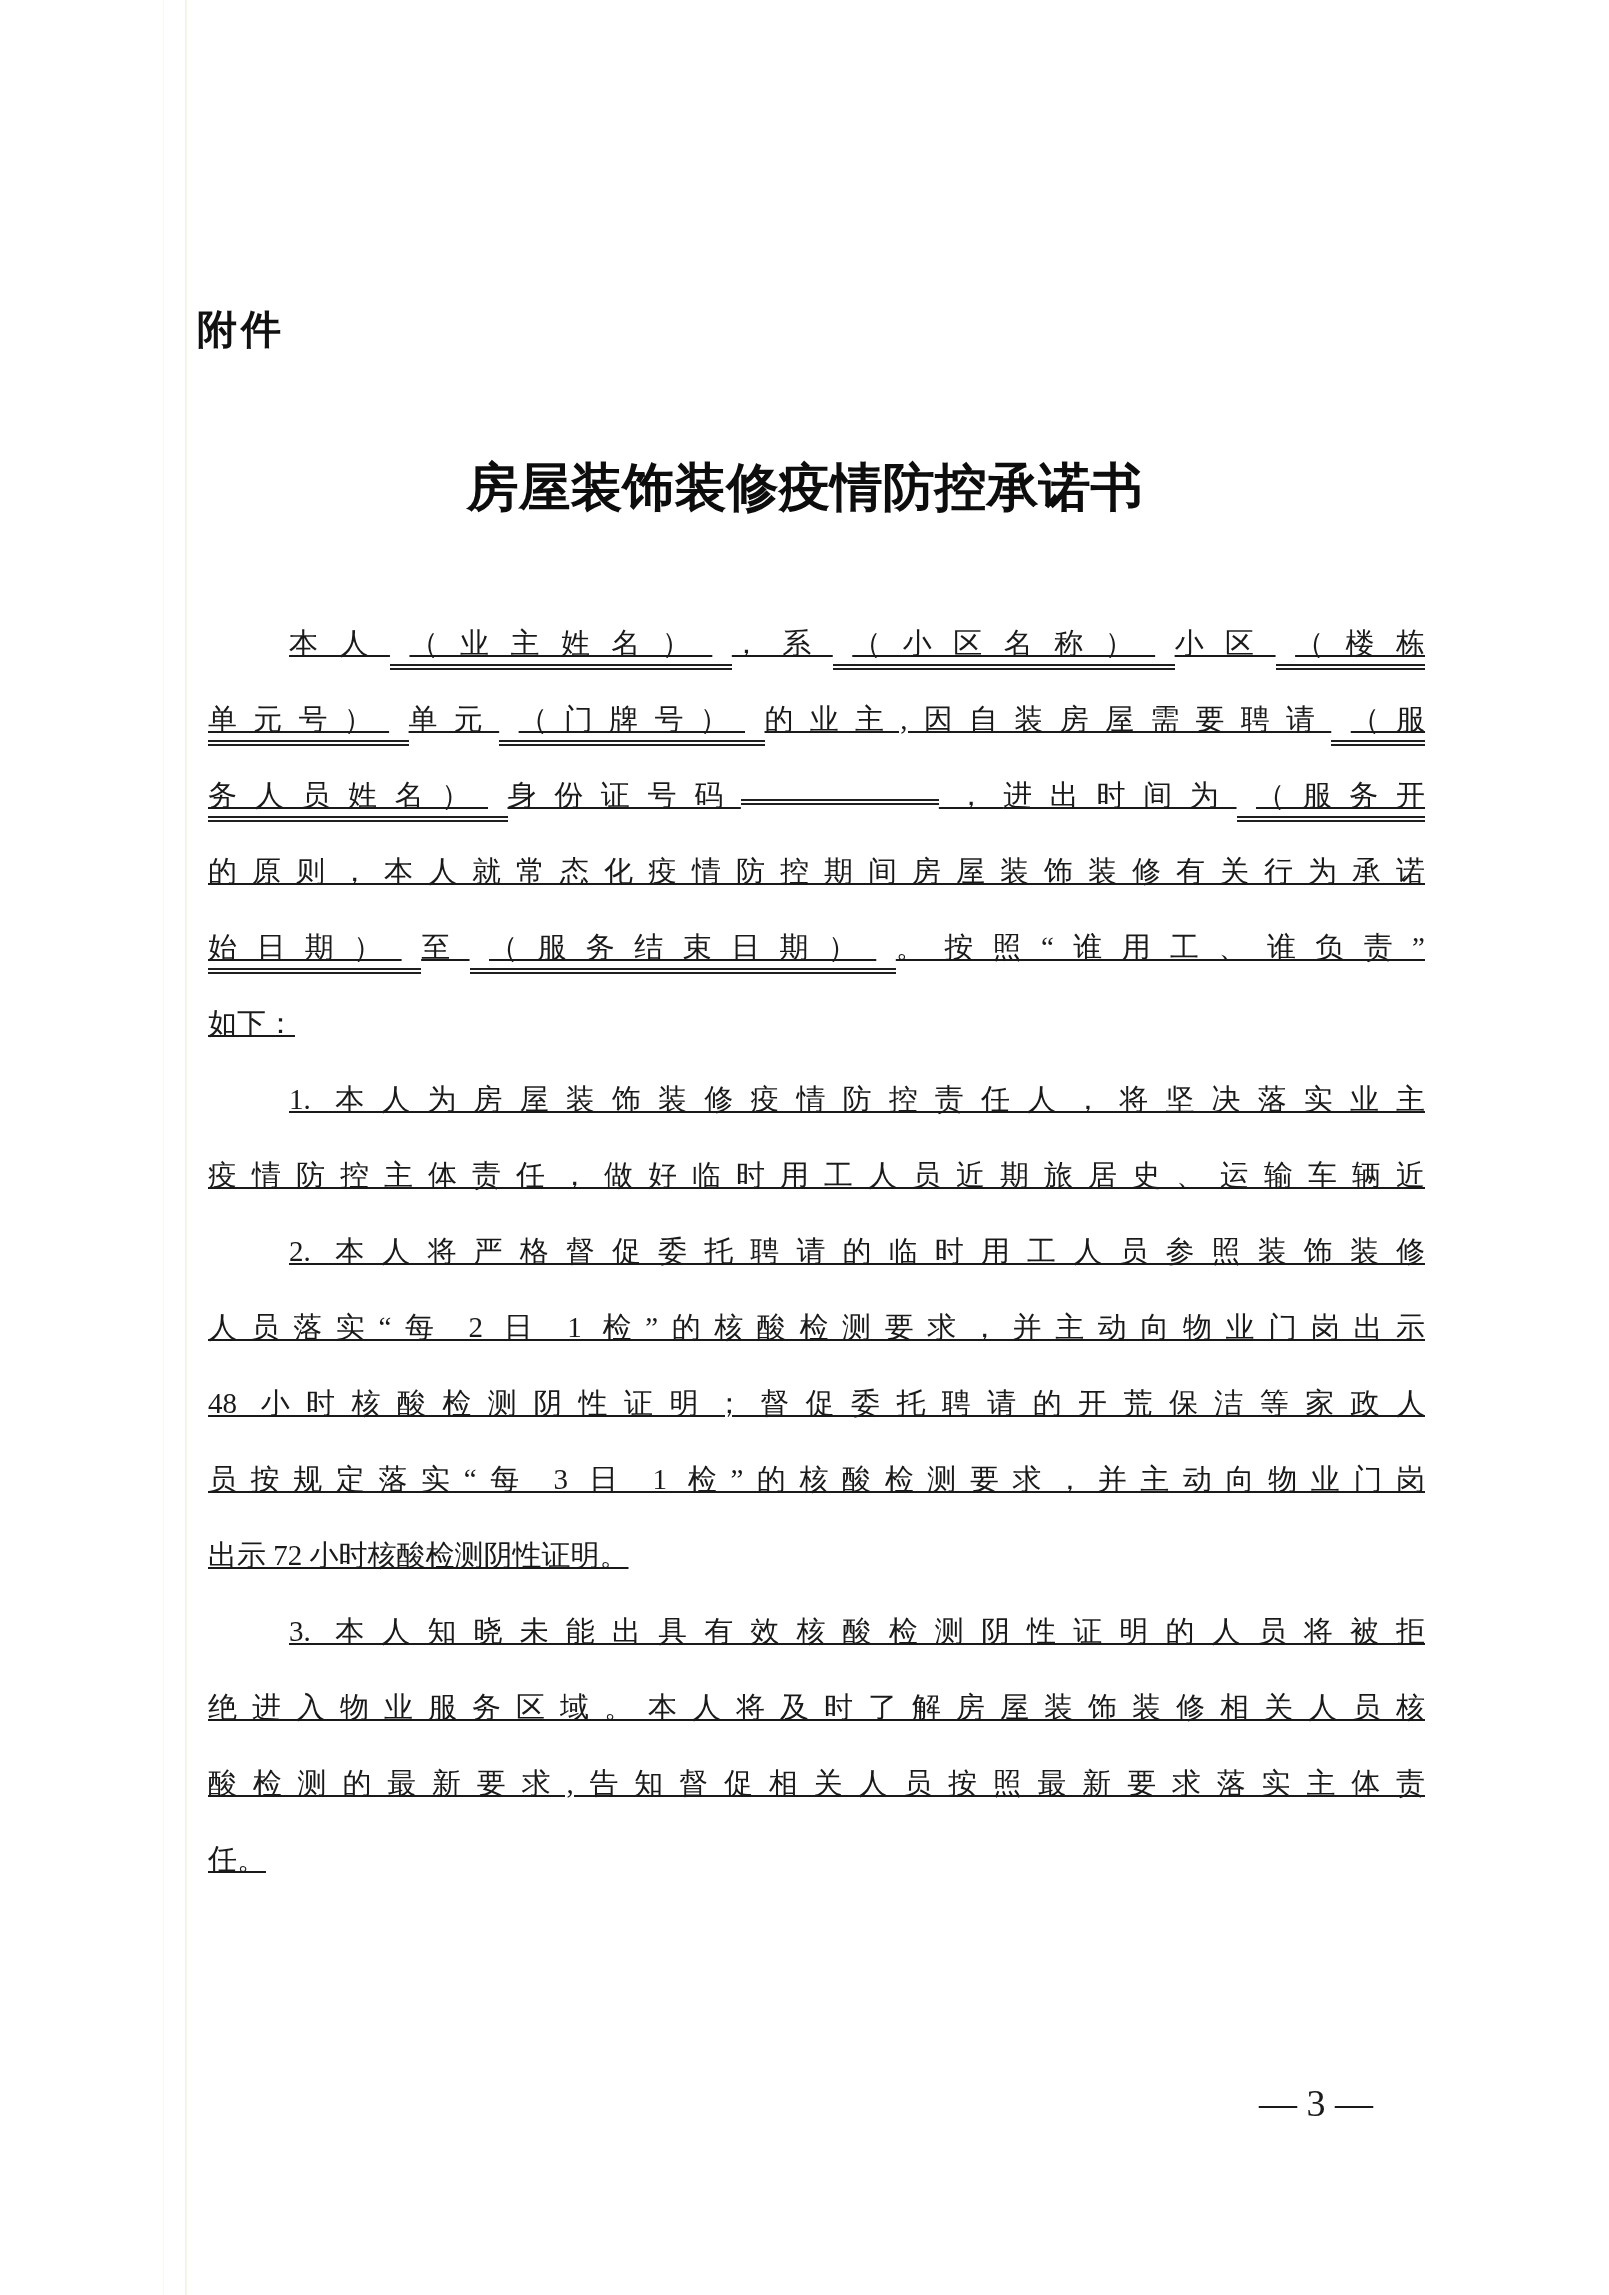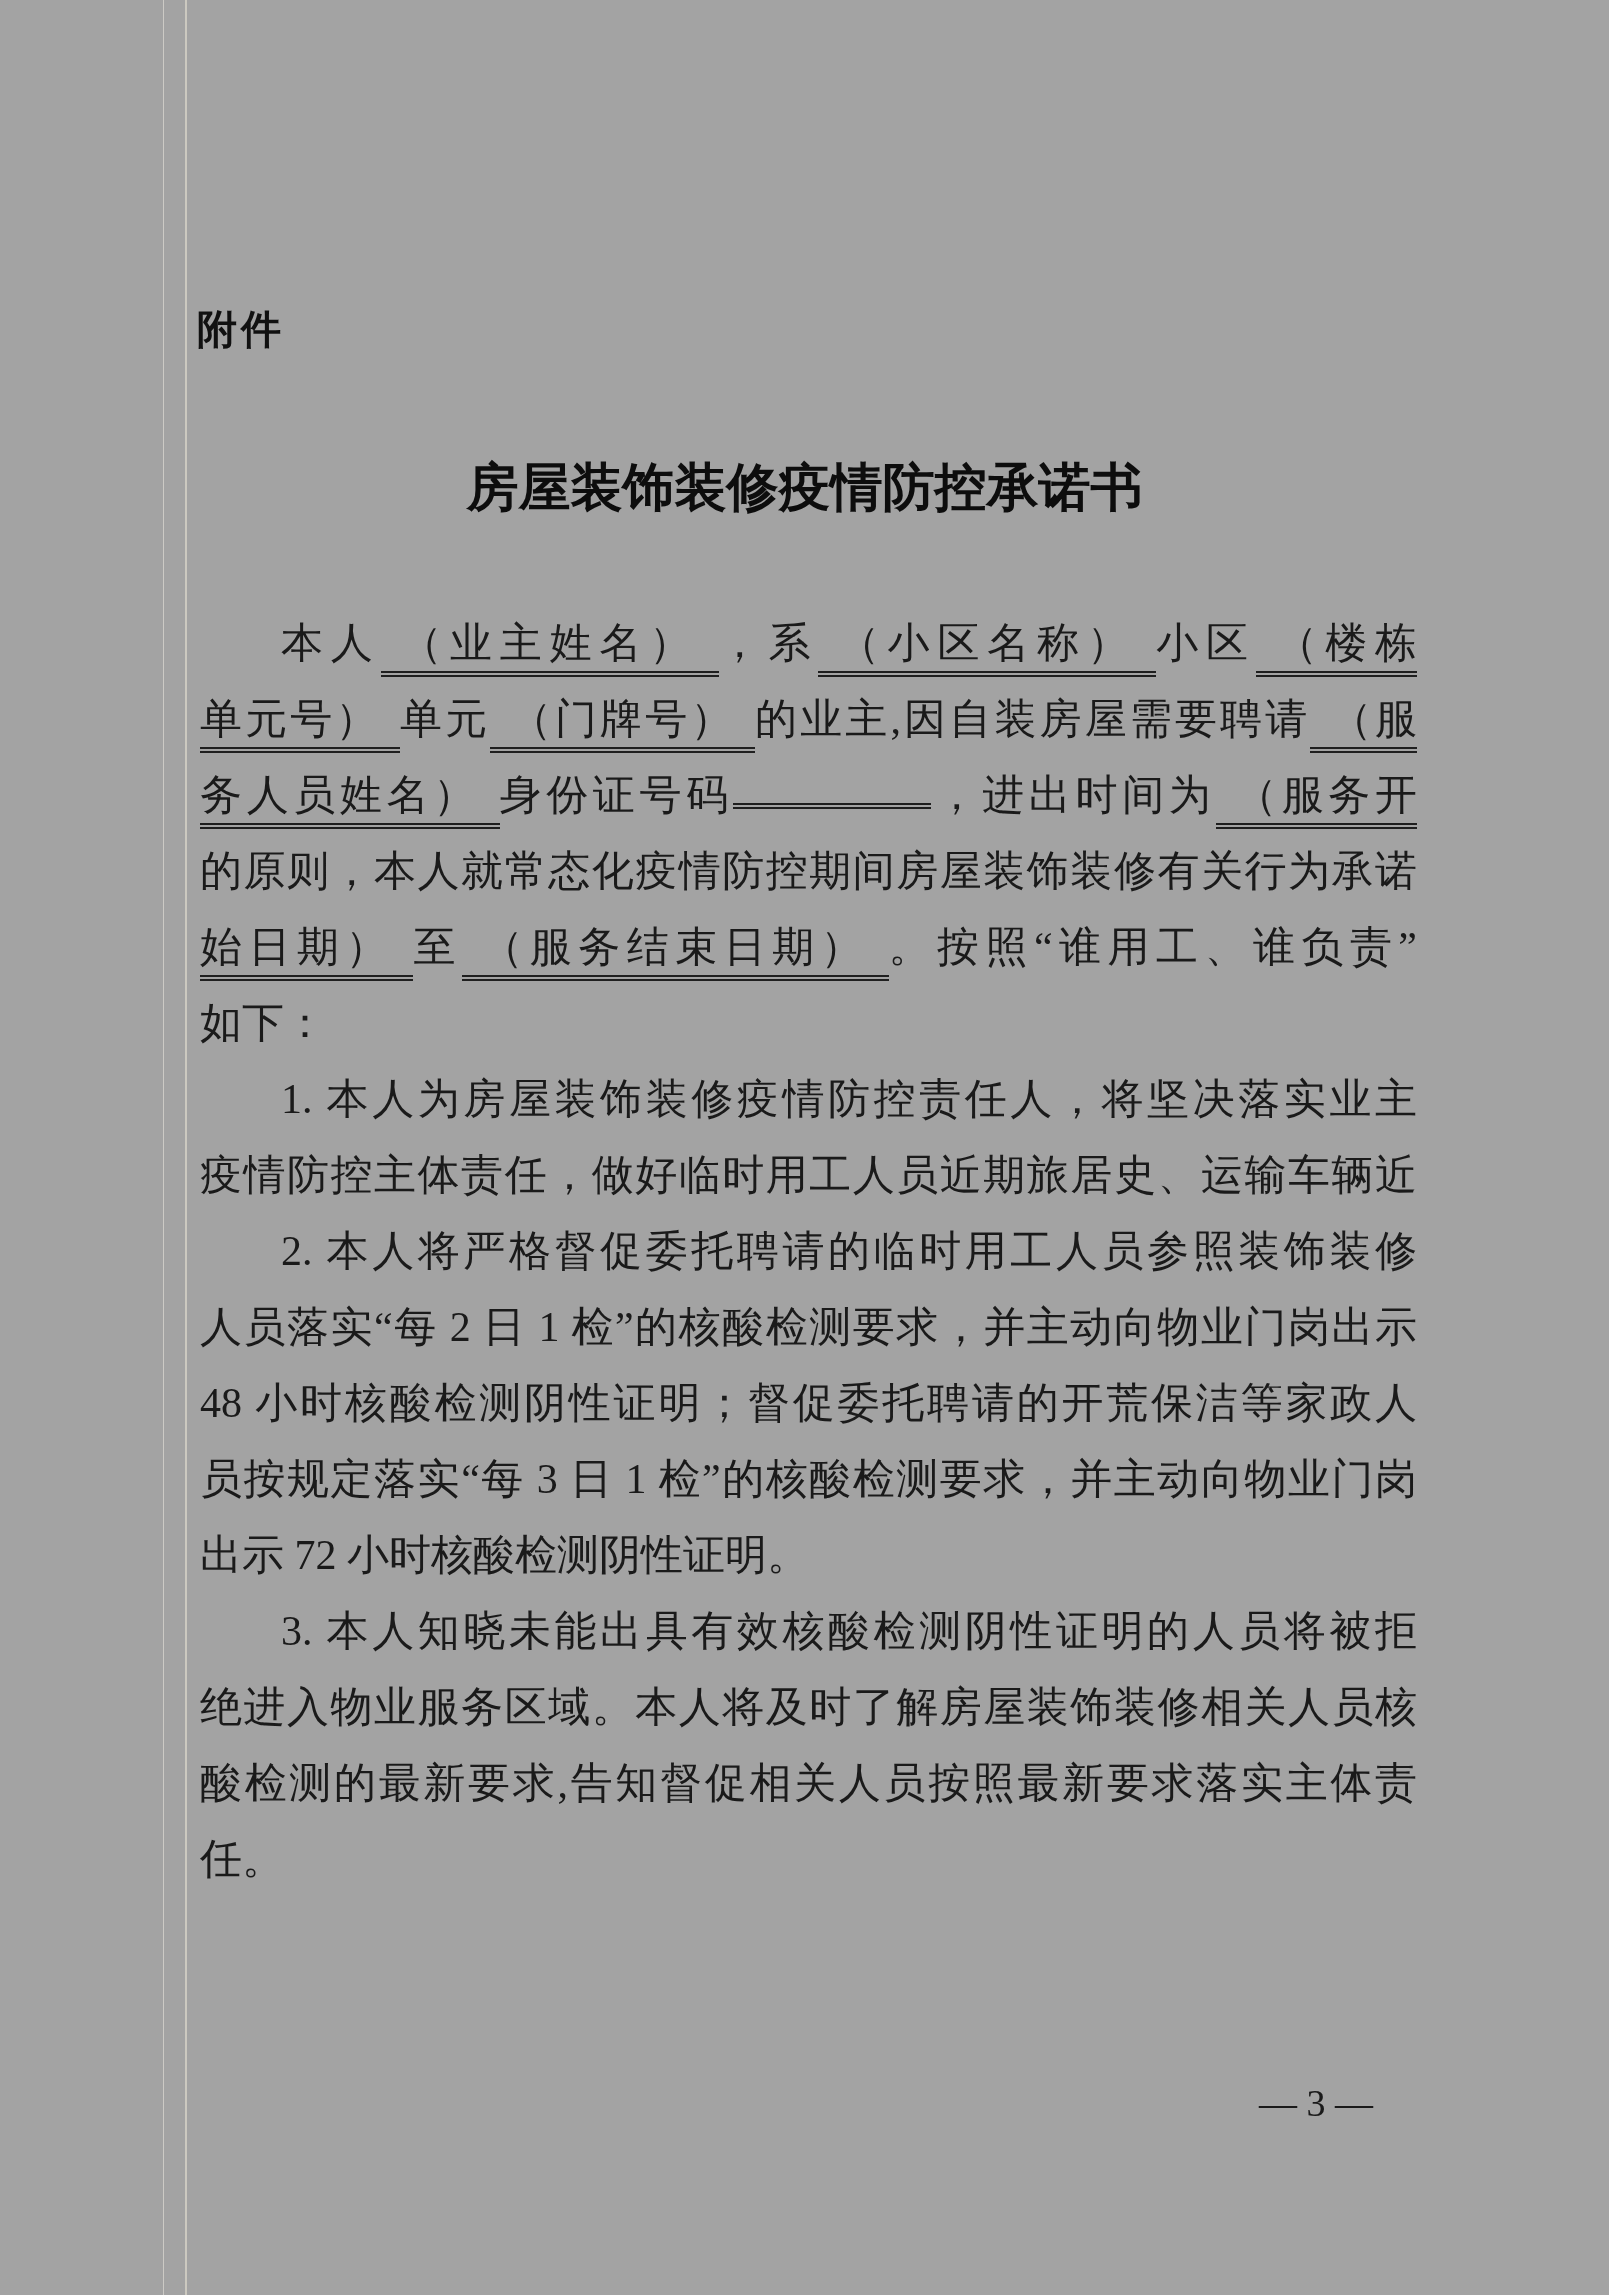--- a/index.html
+++ b/index.html
@@ -5,21 +5,21 @@
   html, body {
     margin: 0;
     padding: 0;
     background: #e8e8e8;
   }
   .page {
     position: relative;
     width: 1609px;
     height: 2295px;
     margin: 0 auto;
-    background: #a3a3a3;
+    background: #ffffff;
     overflow: hidden;
     font-family: "Liberation Serif", "DejaVu Serif", serif;
     color: #1a1a1a;
   }
   .scan-line-1 {
     position: absolute;
     left: 185px;
     top: 0;
     width: 2px;
     height: 100%;
@@ -54,25 +54,26 @@
     margin: 0;
     text-align: center;
     font-size: 52px;
     line-height: 73px;
     font-weight: bold;
     color: #0d0d0d;
     letter-spacing: 0px;
   }
   .doc-body {
     position: absolute;
-    left: 200px;
+    left: 208px;
     top: 605px;
     width: 1217px;
-    font-size: 42px;
+    font-size: 29px;
     line-height: 76px;
+    text-decoration: underline;
   }
   .line {
     height: 76px;
     text-align: justify;
     text-align-last: justify;
     text-justify: inter-character;
     white-space: nowrap;
   }
   .line.no-just {
     text-align: center;

